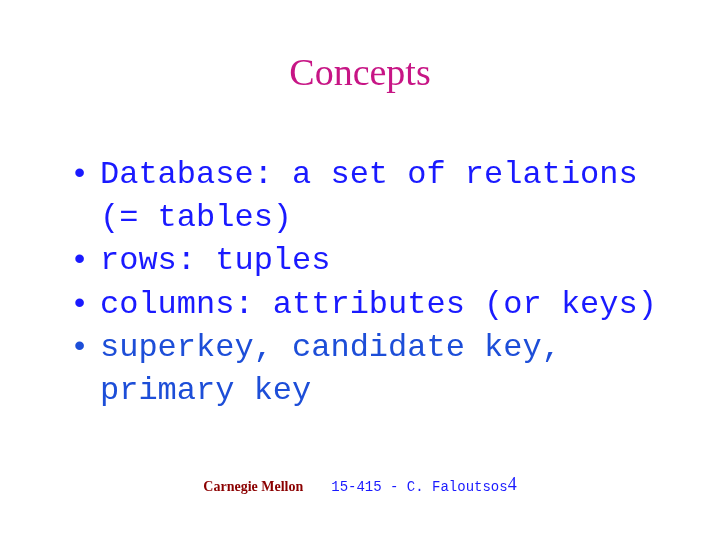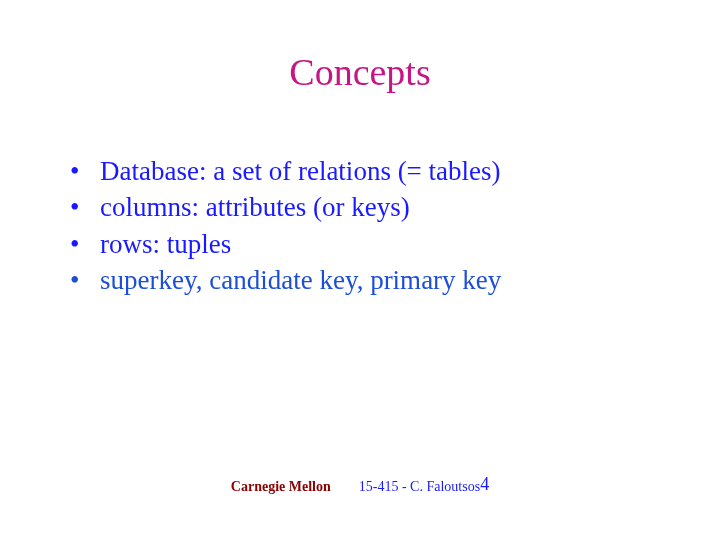--- a/index.html
+++ b/index.html
@@ -28,61 +28,62 @@
       font-weight: normal;
     }
     .content {
       flex: 1;
     }
     .bullets {
       list-style: none;
       padding-left: 10px;
     }
     .bullets li {
-      font-size: 27px;
+      font-size: 32px;
       line-height: 1.35;
       position: relative;
       padding-left: 30px;
+      font-family: Liberation Mono, monospace;
     }
     .bullets li::before {
       content: "•";
       position: absolute;
       left: 0;
       top: 0;
     }
     .footer {
       display: flex;
       justify-content: center;
       align-items: flex-end;
       font-size: 14px;
       padding: 0 5px 5px 5px;
     }
     .footer-left {
       font-weight: bold;
       font-family: "Times New Roman", Times, serif;
     }
     .footer-center {
-      font-family: Liberation Serif, serif;
+      font-family: Liberation Mono, monospace;
       margin-left: 28px;
     }
     .footer-right {
       font-family: "Times New Roman", Times, serif;
       font-size: 18px;
     }
   </style>
 </head>
 <body>
 
 <div class="slide">
   <h1 class="title" style="color: rgb(199, 21, 133);">Concepts</h1>
   <div class="content">
     <ul class="bullets">
       <li style="color: rgb(26, 26, 255);">Database: a set of relations (= tables)</li>
+      <li style="color: rgb(26, 26, 255);">rows: tuples</li>
       <li style="color: rgb(26, 26, 255);">columns: attributes (or keys)</li>
-      <li style="color: rgb(26, 26, 255);">rows: tuples</li>
       <li style="color: #1d4ed8;">superkey, candidate key, primary key</li>
     </ul>
   </div>
   <div class="footer">
     <span class="footer-left" style="color: rgb(139, 0, 0);">Carnegie Mellon</span>
     <span class="footer-center" style="color: rgb(26, 26, 255);">15-415 - C. Faloutsos</span>
     <span class="footer-right" style="color: rgb(26, 26, 255);">4</span>
   </div>
 </div>
 

